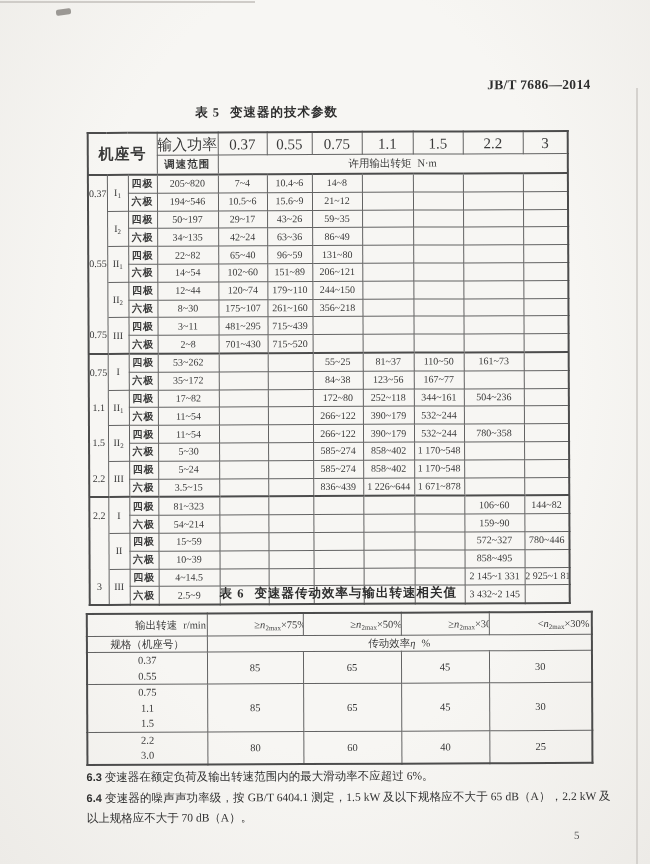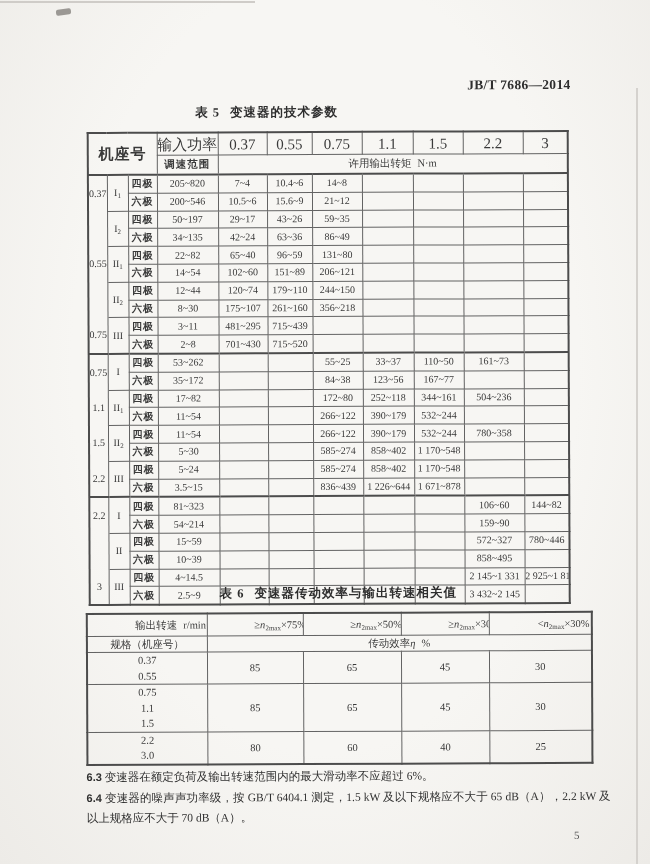--- a/index.html
+++ b/index.html
@@ -4,21 +4,21 @@
 <style>
   html,body{margin:0;padding:0;}
   body{
     width:650px;height:864px;position:relative;overflow:hidden;
     background:radial-gradient(ellipse at 50% 42%, #f7f6f3 55%, #edebe7 100%);
     font-family:"Liberation Serif","DejaVu Serif",serif;
     color:#333;
   }
   .scan{position:absolute;left:0;top:0;width:650px;height:864px;transform:rotate(-0.25deg);transform-origin:50% 50%;}
 
-  .std-code{position:absolute;top:78px;left:368px;width:204px;text-align:right;
+  .std-code{position:absolute;top:78px;left:388px;width:204px;text-align:right;
     font-size:13.5px;font-weight:bold;color:#2e2e2e;letter-spacing:.3px;}
 
   .tbl-title{position:absolute;text-align:center;font-weight:bold;font-size:12.5px;color:#2e2e2e;letter-spacing:1px;}
   .t5-title{top:104px;left:28px;width:480px;}
   .t6-title{top:585px;left:85px;width:505px;}
   .tbl-title .lbl{margin-right:10px;}
 
   table{border-collapse:collapse;table-layout:fixed;position:absolute;background:transparent;}
   td{padding:0;text-align:center;vertical-align:middle;color:#3a3a3a;overflow:hidden;white-space:nowrap;}
 
@@ -106,21 +106,21 @@
           <td>7~4</td>
           <td>10.4~6</td>
           <td>14~8</td>
           <td></td>
           <td></td>
           <td></td>
           <td></td>
         </tr>
         <tr>
           <td class="cjk">六极</td>
-          <td>200~546</td>
+          <td>194~546</td>
           <td>10.5~6</td>
           <td>15.6~9</td>
           <td>21~12</td>
           <td></td>
           <td></td>
           <td></td>
           <td></td>
         </tr>
         <tr>
           <td class="mc" rowspan="2"></td>
@@ -219,21 +219,21 @@
           <td></td>
         </tr>
         <tr class="bs">
           <td class="mc mcs" rowspan="2">0.75</td>
           <td rowspan="2">I</td>
           <td class="cjk">四极</td>
           <td>53~262</td>
           <td></td>
           <td></td>
           <td>55~25</td>
-          <td>33~37</td>
+          <td>81~37</td>
           <td>110~50</td>
           <td>161~73</td>
           <td></td>
         </tr>
         <tr>
           <td class="cjk">六极</td>
           <td>35~172</td>
           <td></td>
           <td></td>
           <td>84~38</td>

